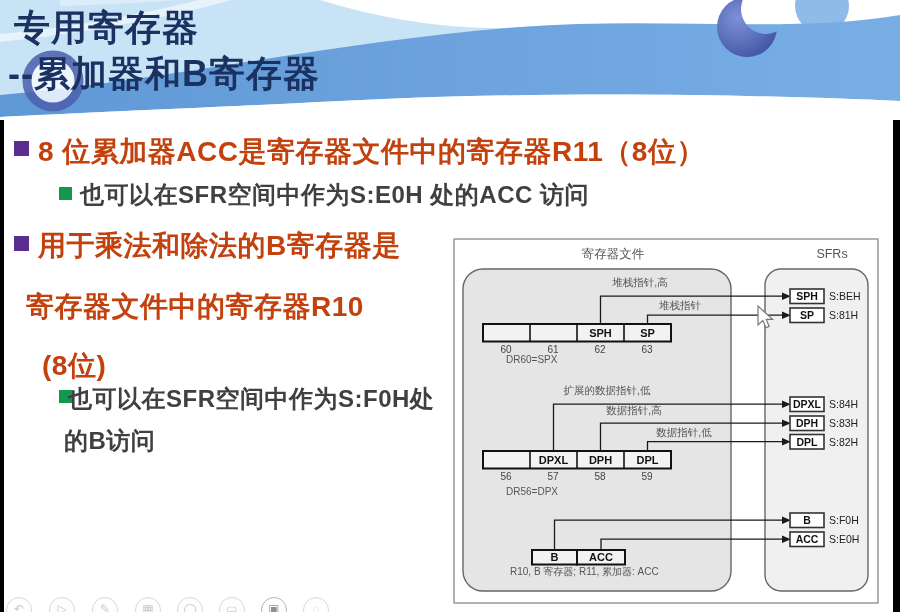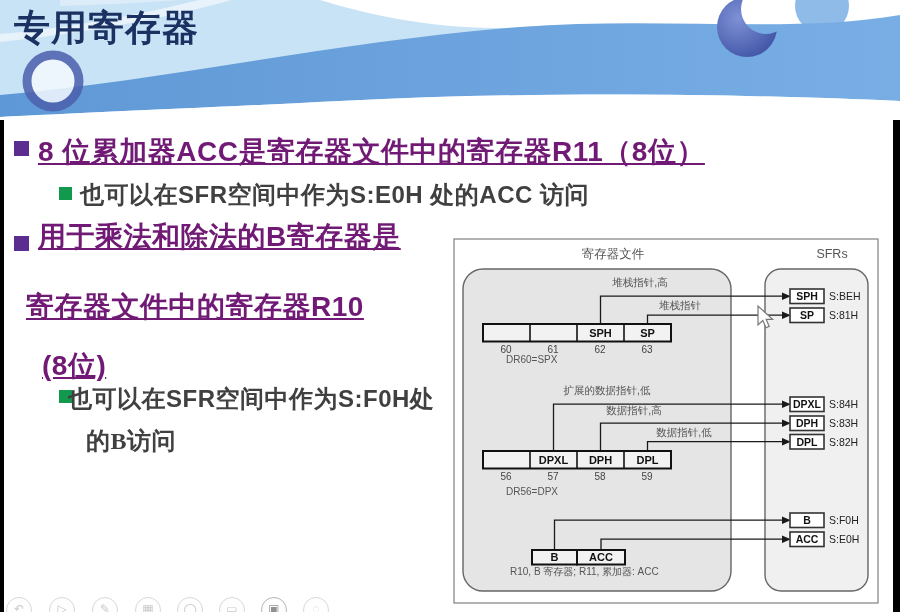--- a/index.html
+++ b/index.html
@@ -14,22 +14,22 @@
   .banner svg{position:absolute;left:0;top:0;}
   .title1{position:absolute;left:14px;top:4px;font-size:36px;font-weight:bold;
           color:#1b3161;letter-spacing:1px;white-space:nowrap;}
   .title2{position:absolute;left:8px;top:50px;font-size:36px;font-weight:bold;
           color:#1b3161;letter-spacing:1px;white-space:nowrap;}
 
   
   .sq{position:absolute;}
   .sq.purple{width:15px;height:15px;background:#5c2d90;}
   .sq.green{width:13px;height:13px;background:#12994e;}
-  .maintext{position:absolute;font-size:28px;font-weight:bold;color:#701a75;
-            white-space:nowrap;letter-spacing:0.5px;text-decoration:underline;}
+  .maintext{position:absolute;font-size:28px;font-weight:bold;color:#c2410c;
+            white-space:nowrap;letter-spacing:0.5px;}
   .subtext{position:absolute;font-size:24px;font-weight:bold;color:#404040;
            white-space:nowrap;letter-spacing:0.5px;}
 
   
   .diagram{position:absolute;left:453px;top:230px;width:427px;height:367px;margin-top:8px;}
   svg text{font-family:"Liberation Sans","DejaVu Sans",sans-serif;}
   .dtitle{font-size:12.5px;fill:#555;}
   .dlab{font-size:10.5px;fill:#555;}
   .dnum{font-size:10px;fill:#444;}
   .dnote{font-size:10px;fill:#555;}
@@ -80,36 +80,37 @@
     <path d="M0,95 C170,80 330,42 520,27 C660,16 790,34 900,15 L900,101
              C760,95 560,90 340,101 C200,108 80,113 0,117 Z" fill="url(#gband)"></path>
 
     <path d="M0,117 C80,113 200,108 340,101 C560,90 760,95 900,101 L900,120 L0,120 Z" fill="#ffffff"></path>
 
     <circle cx="747" cy="27" r="30" fill="url(#gnavy)" mask="url(#crescentMask)"></circle>
 
     <circle cx="53" cy="81" r="26" fill="#f4f9ff" stroke="#4c60ad" stroke-width="9" opacity="0.85"></circle>
   </svg>
   <div class="title1">专用寄存器</div>
+  <div class="title2">--累加器和B寄存器</div>
 </div>
 
 <div class="sq purple" style="left:14px;top:141px;"></div>
 <div class="maintext" style="left:38px;top:133px;">8 位累加器ACC是寄存器文件中的寄存器R11（8位）</div>
 
 <div class="sq green" style="left:59px;top:187px;"></div>
 <div class="subtext" style="left:80px;top:179px;">也可以在SFR空间中作为S:E0H 处的ACC 访问</div>
 
 <div class="sq purple" style="left:14px;top:236px;"></div>
-<div class="maintext" style="left:38px;top:218px;">用于乘法和除法的B寄存器是</div>
+<div class="maintext" style="left:38px;top:227px;">用于乘法和除法的B寄存器是</div>
 <div class="maintext" style="left:26px;top:288px;">寄存器文件中的寄存器R10</div>
 <div class="maintext" style="left:42px;top:347px;">(8位)</div>
 
 <div class="sq green" style="left:59px;top:390px;"></div>
 <div class="subtext" style="left:68px;top:383px;">也可以在SFR空间中作为S:F0H处</div>
-<div class="subtext" style="left:86px;top:425px;font-family:Liberation Serif, serif;">的B访问</div>
+<div class="subtext" style="left:64px;top:425px;">的B访问</div>
 
 <div class="diagram">
 <svg width="427" height="367" viewBox="0 0 427 367">
   <defs>
     <marker id="arr" markerWidth="8" markerHeight="6" refX="1" refY="3" orient="auto">
       <path d="M0,0 L7,3 L0,6 Z" fill="#1a1a1a"></path>
     </marker>
   </defs>
 
   <rect x="1" y="1" width="424" height="364" fill="#ffffff" stroke="#808080" stroke-width="1.2"></rect>

